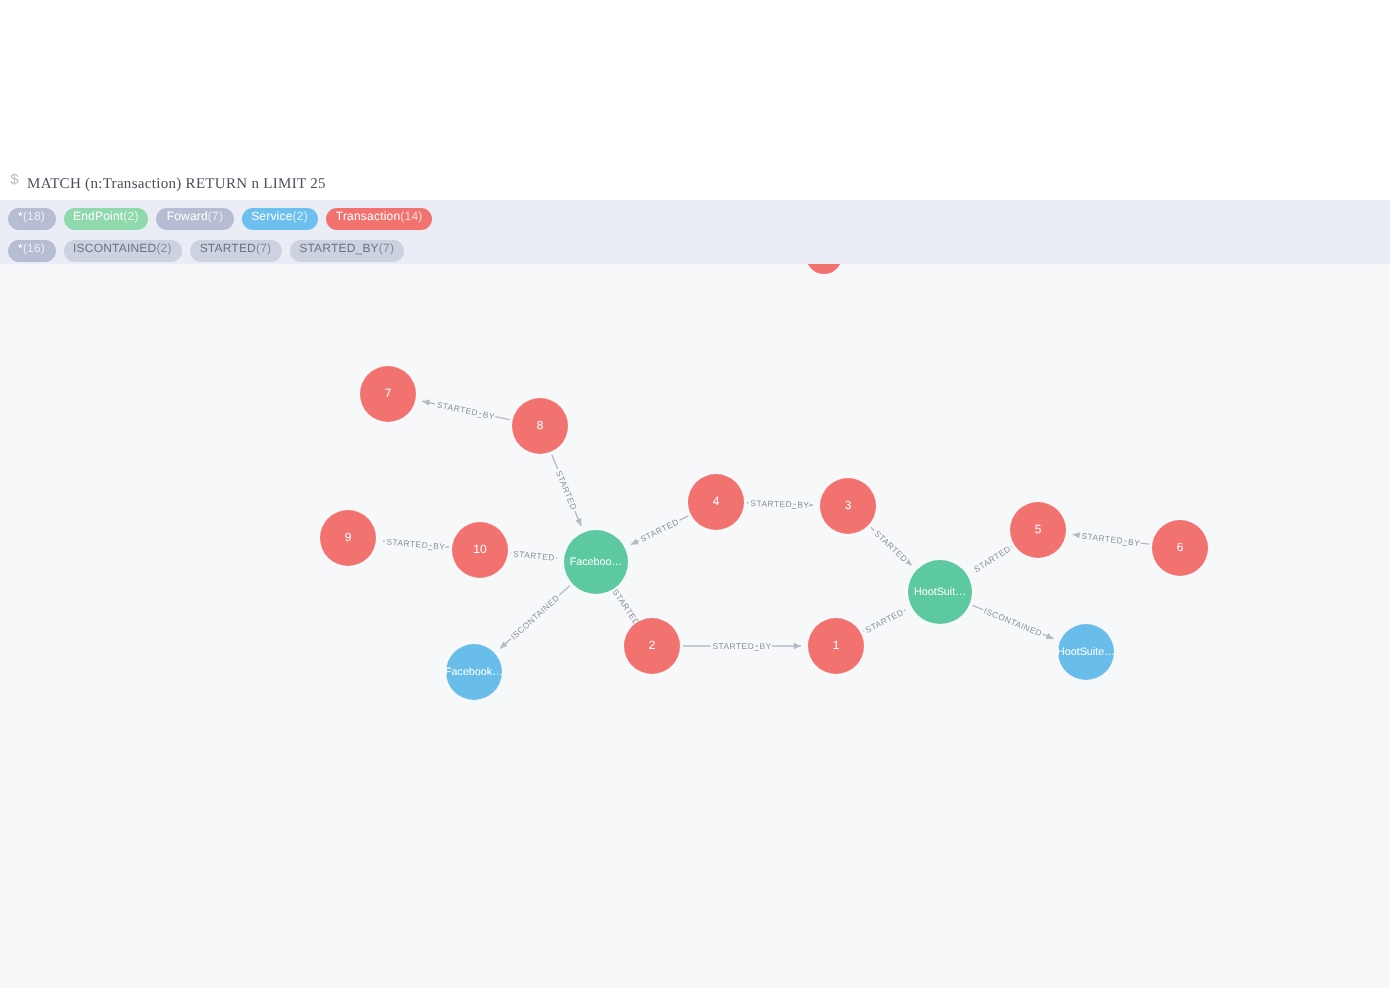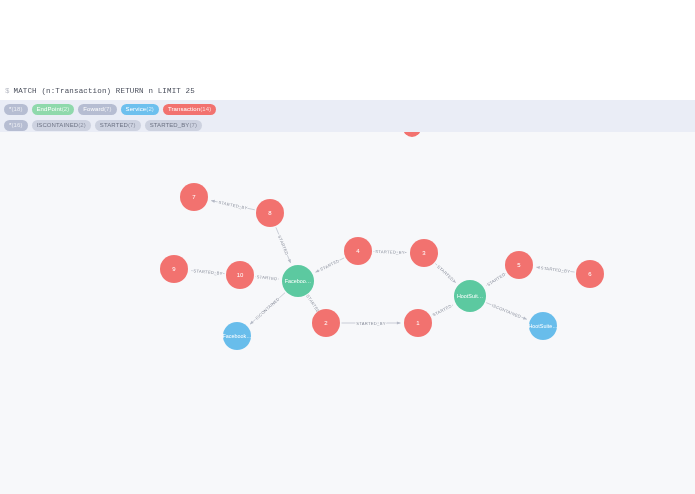--- a/index.html
+++ b/index.html
@@ -35,21 +35,21 @@
     padding-left: 5px;
     box-sizing: border-box;
   }
   .prompt-glyph {
     font-family: "Liberation Mono", monospace;
     font-size: 7.5px;
     color: #b9bcc6;
     margin-right: 4px;
   }
   .query-text {
-    font-family: Liberation Mono, monospace;
+    font-family: Liberation Serif, serif;
     font-size: 7.5px;
     color: #4a4f5c;
     letter-spacing: 0.15px;
     white-space: pre;
   }
   
   .legend-strip {
     position: absolute;
     left: 0;
     top: 100px;

